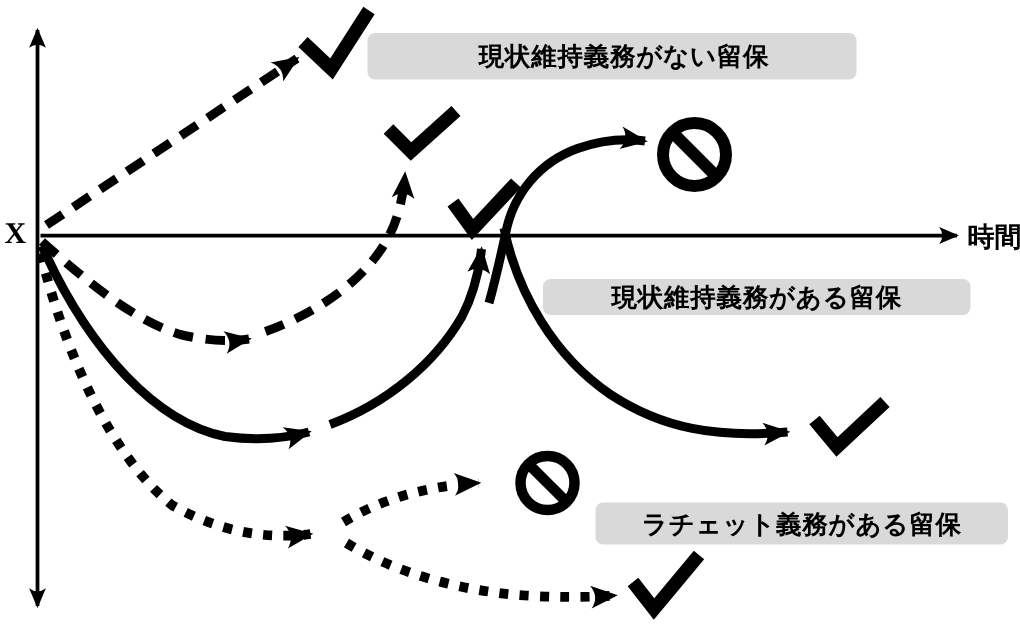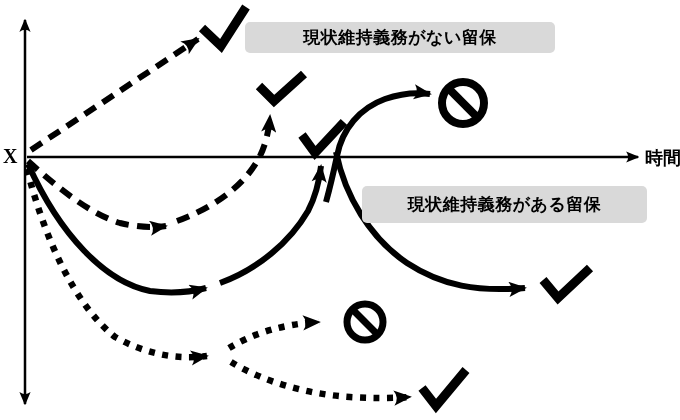--- a/index.html
+++ b/index.html
@@ -27,22 +27,22 @@
     color: #000000;
     font-weight: bold;
     font-size: 17px;
     letter-spacing: 0.5px;
     text-align: center;
     display: flex;
     align-items: center;
     justify-content: center;
     white-space: nowrap;
   }
-  #label-no-standstill { left: 245px; top: 22px;  width: 310px; height: 31px; }
-  #label-standstill    { left: 362px; top: 186px; width: 285px; height: 37px; }
+  #label-no-standstill { left: 245px; top: 22px;  width: 310px; height: 31px; padding-left: 16px; }
+  #label-standstill    { left: 362px; top: 186px; width: 285px; height: 24px; }
   #label-ratchet       { left: 397px; top: 335px; width: 275px; height: 28px; }
   .axis-text {
     position: absolute;
     color: #000000;
     font-weight: bold;
     white-space: nowrap;
   }
   #x-axis-label { left: 645px; top: 146px; font-size: 18px; font-family: Liberation Serif, serif; }
   #y-axis-label { left: 3px;   top: 145px; font-size: 20px; font-family: "Liberation Serif", serif; }
 </style>
@@ -103,14 +103,15 @@
         <line x1="352.3" y1="309.3" x2="377.7" y2="334.7"></line>
       </g>
     </g>
   </svg>
 
   <div id="y-axis-label" class="axis-text">X</div>
   <div id="x-axis-label" class="axis-text">時間</div>
 
   <div id="label-no-standstill" class="reservation-label">現状維持義務がない留保</div>
   <div id="label-standstill" class="reservation-label">現状維持義務がある留保</div>
+  <div id="label-ratchet" class="reservation-label">ラチェット義務がある留保</div>
 
 </div>
 
 </body></html>

